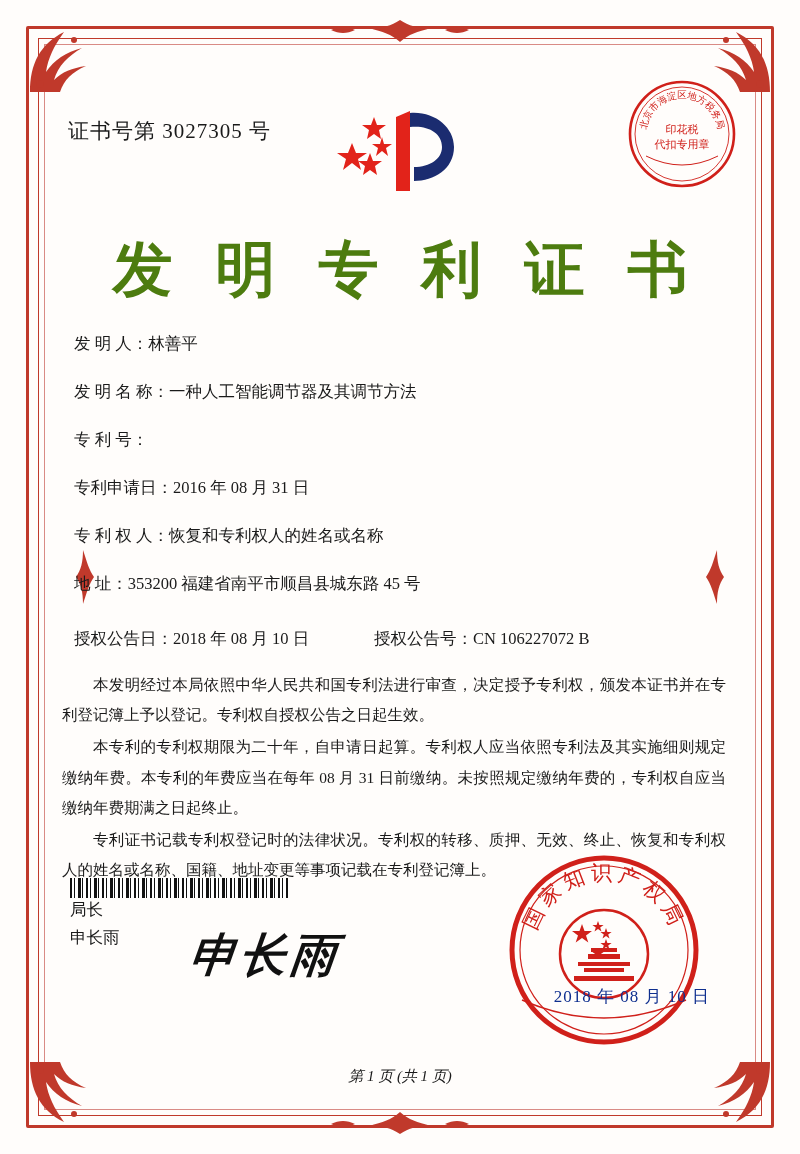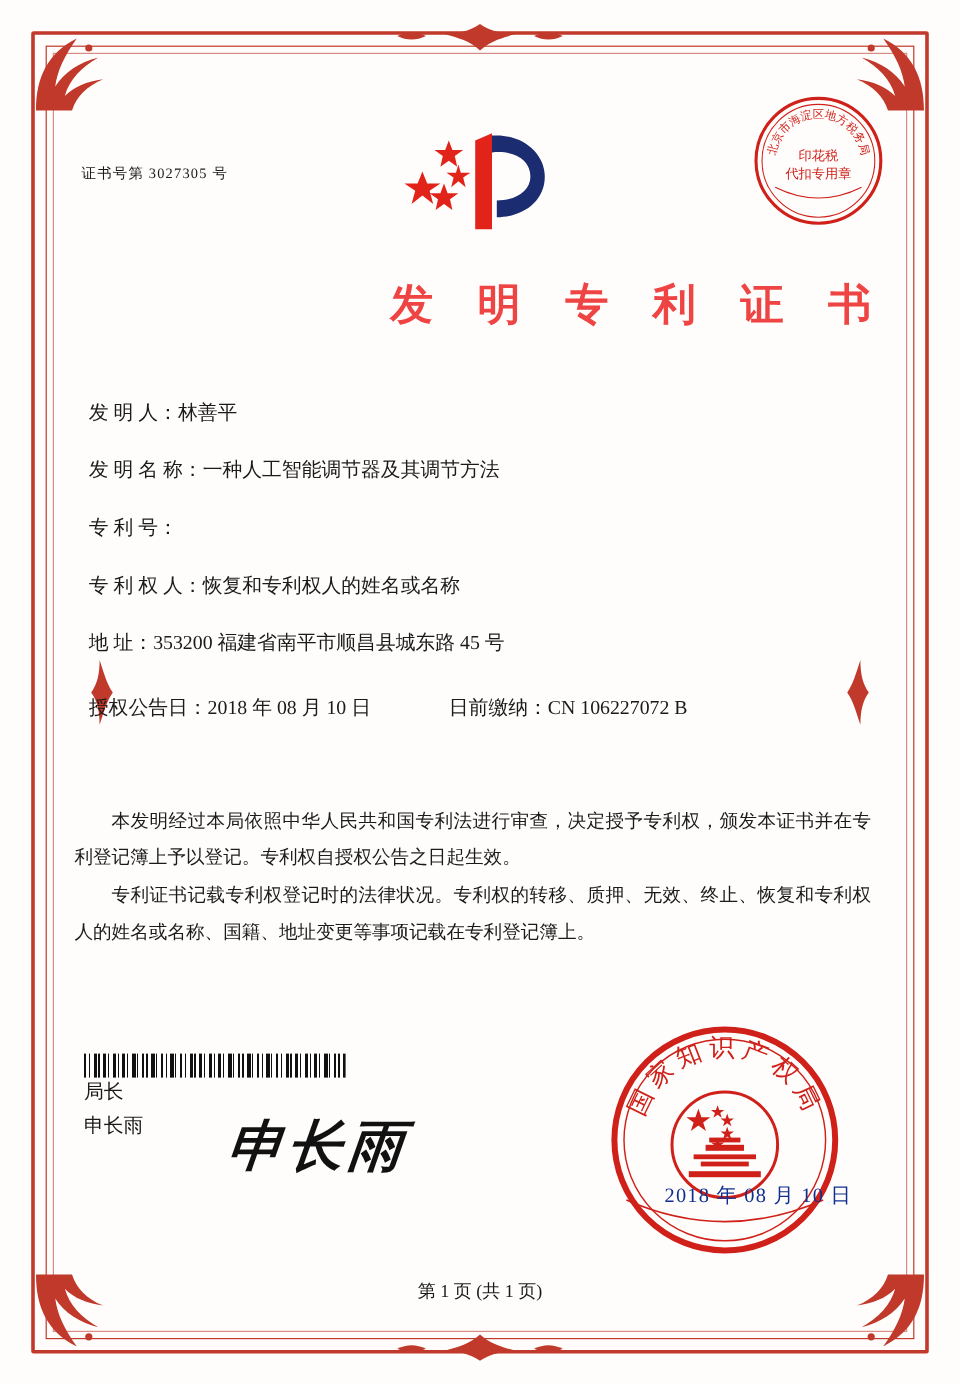--- a/index.html
+++ b/index.html
@@ -66,22 +66,22 @@
 
   
   .content {
     position: absolute;
     left: 60px; top: 60px; right: 60px; bottom: 60px;
   }
 
   .cert-no {
     position: absolute;
     left: 8px;
-    top: 76px;
-    font-size: 12px;
+    top: 57px;
+    font-size: 21px;
     letter-spacing: 1px;
     color: #1a1a1a;
   }
 
   
   .logo {
     position: absolute;
     left: 50%;
     transform: translateX(-50%);
     top: 35px;
@@ -97,26 +97,26 @@
     top: 18px;
     width: 112px;
     height: 112px;
   }
   .stamp-tax svg { width: 100%; height: 100%; display: block; }
 
   .title {
     position: absolute;
     top: 170px;
     width: 100%;
-    text-align: right;
-    font-size: 36px;
+    text-align: center;
+    font-size: 60px;
     font-weight: bold;
     letter-spacing: 14px;
     text-indent: 14px;
-    color: #ef4444;
+    color: #4d7c0f;
     font-family: "Liberation Serif","DejaVu Serif",serif;
   }
 
   .fields {
     position: absolute;
     top: 272px;
     left: 14px;
     right: 14px;
   }
   .field-row {
@@ -210,20 +210,21 @@
     color: #0f2f8f;
     letter-spacing: 1px;
   }
 
   .page-no {
     position: absolute;
     bottom: 8px;
     width: 100%;
     text-align: center;
     font-size: 15px;
+    font-style: italic;
   }
 </style>
 </head>
 <body>
 
 <div class="page">
 
   <div class="border-outer"></div>
   <div class="border-inner"></div>
   <div class="border-thin"></div>
@@ -321,40 +322,45 @@
         <span class="field-value">林善平</span>
       </div>
       <div class="field-row">
         <span class="field-label">发 明 名 称：</span>
         <span class="field-value">一种人工智能调节器及其调节方法</span>
       </div>
       <div class="field-row">
         <span class="field-label">专 利 号：</span>
       </div>
       <div class="field-row">
+        <span class="field-label">专利申请日：</span>
+        <span class="field-value">2016 年 08 月 31 日</span>
+      </div>
+      <div class="field-row">
         <span class="field-label">专 利 权 人：</span>
         <span class="field-value">恢复和专利权人的姓名或名称</span>
       </div>
       <div class="field-row">
         <span class="field-label">地 址：</span>
         <span class="field-value">353200  福建省南平市顺昌县城东路 45 号</span>
       </div>
 
       <div class="grant-row">
         <span class="g1">
           <span>授权公告日：</span><span>2018 年 08 月 10 日</span>
         </span>
         <span class="g2">
-          <span>日前缴纳：</span><span>CN 106227072 B</span>
+          <span>授权公告号：</span><span>CN 106227072 B</span>
         </span>
       </div>
     </div>
 
     <div class="paragraphs">
       <p>本发明经过本局依照中华人民共和国专利法进行审查，决定授予专利权，颁发本证书并在专利登记簿上予以登记。专利权自授权公告之日起生效。</p>
+      <p>本专利的专利权期限为二十年，自申请日起算。专利权人应当依照专利法及其实施细则规定缴纳年费。本专利的年费应当在每年 08 月 31 日前缴纳。未按照规定缴纳年费的，专利权自应当缴纳年费期满之日起终止。</p>
       <p>专利证书记载专利权登记时的法律状况。专利权的转移、质押、无效、终止、恢复和专利权人的姓名或名称、国籍、地址变更等事项记载在专利登记簿上。</p>
     </div>
 
     <div class="barcode"></div>
 
     <div class="signature-block">
       <div>局长</div>
       <div>申长雨</div>
     </div>
     <div class="sign-script">申长雨</div>

